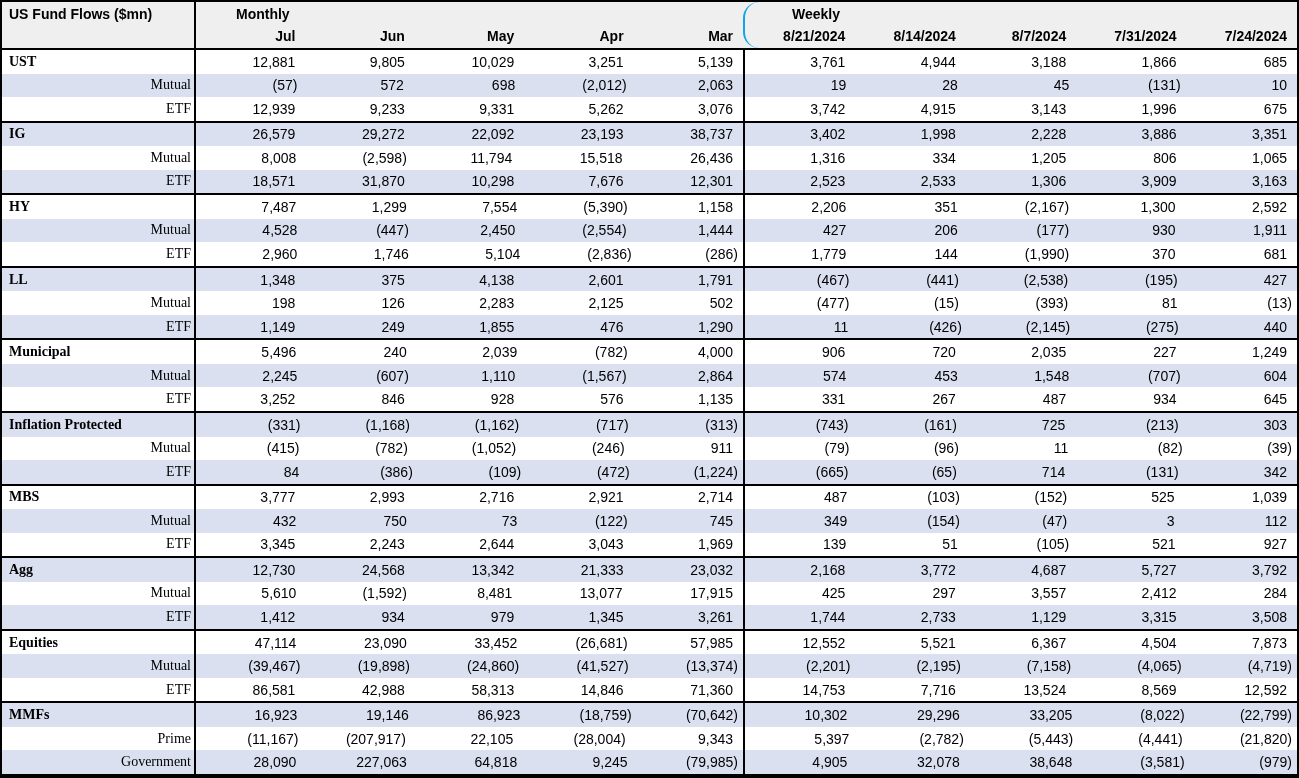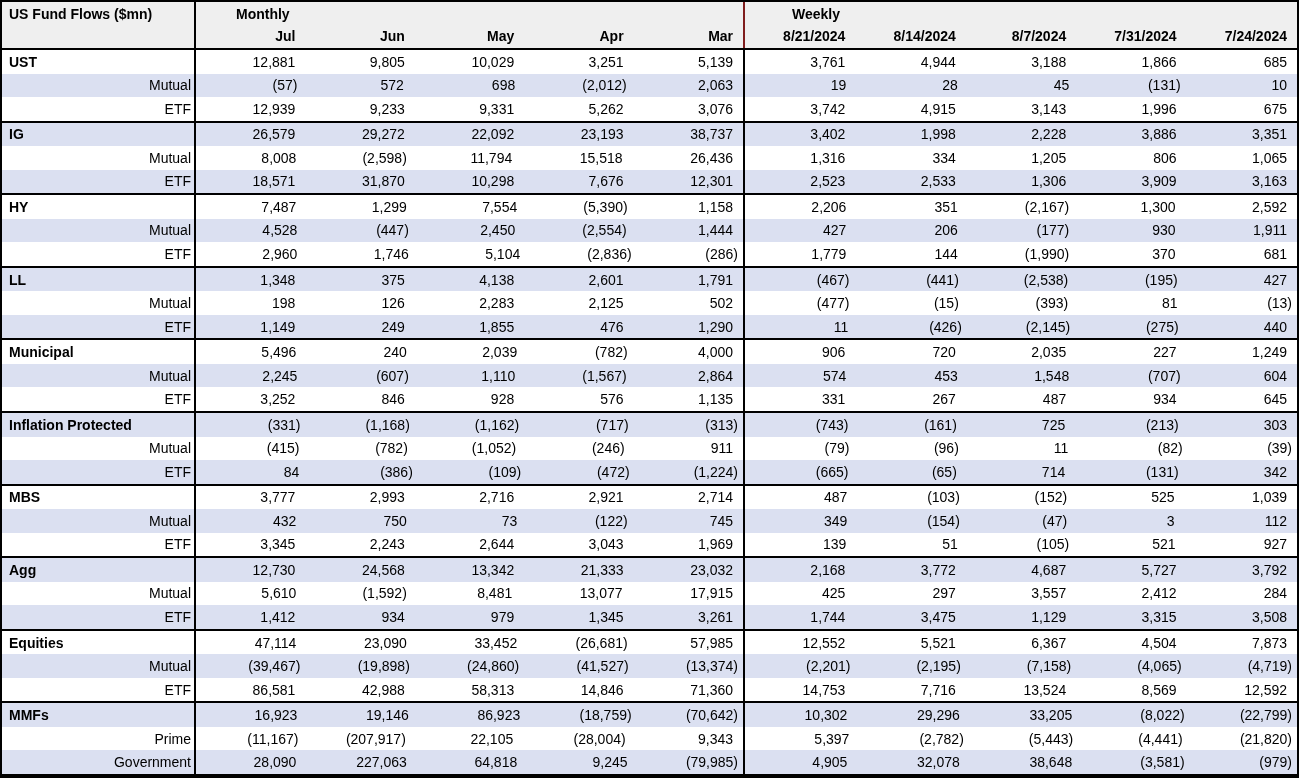--- a/index.html
+++ b/index.html
@@ -7,33 +7,33 @@
   body { font-family:"Liberation Sans", sans-serif; color:#000; }
 
   .table { width:1299px; height:778px; border:2px solid #000; border-bottom-width:4px;
            display:flex; flex-direction:column; font-size:14px; background:#fff; }
 
   
   .hdr { height:48px; flex:none; background:#efefef; display:flex; border-bottom:2px solid #000; }
   .lbl { width:194px; flex:none; border-right:2px solid #000; }
   .title { font-weight:bold; padding:4px 0 0 7px; }
   .hsec { width:547px; flex:none; display:flex; flex-direction:column; }
-  .hsec.wk { width:auto; flex:1; border-left:2px solid #7f1d1d; }
+  .hsec.wk { width:auto; flex:1; border-left:2px solid #0ea5e9;border-radius:16px; }
   .hgroup { font-weight:bold; height:22px; padding:4px 0 0 40px; }
   .hsec.wk .hgroup { padding-left:47px; }
   .hcols { flex:1; display:flex; }
   .hcol { flex:1; font-weight:bold; display:flex; align-items:center; justify-content:flex-end; padding-right:10px;text-align:center; }
 
   
   .tbody { flex:1; display:flex; flex-direction:column; }
   .group { flex:1; display:flex; flex-direction:column; }
   .group + .group { border-top:2px solid #000; }
   .row { flex:1; display:flex; }
   .row.alt { background:#dbe0f1; }
-  .rlabel { width:194px; flex:none; border-right:2px solid #000; display:flex; align-items:center; }
+  .rlabel { width:194px; flex:none; border-right:2px solid #000; display:flex; align-items:center;font-family:Liberation Serif, serif; }
   .rlabel.cat { font-weight:bold; padding-left:7px; }
   .rlabel.sub { justify-content:flex-end; padding-right:3px; }
   .msec { width:547px; flex:none; display:flex; }
   .wsec { flex:1; display:flex; border-left:2px solid #000; }
   .cell { flex:1; display:flex; align-items:center; justify-content:flex-end; padding-right:10px; white-space:nowrap; }
   .cell.neg { padding-right:5px; }
 </style>
 </head>
 <body>
 
@@ -472,21 +472,21 @@
           <div class="rlabel sub">ETF</div>
           <div class="msec">
             <div class="cell">1,412</div>
             <div class="cell">934</div>
             <div class="cell">979</div>
             <div class="cell">1,345</div>
             <div class="cell">3,261</div>
           </div>
           <div class="wsec">
             <div class="cell">1,744</div>
-            <div class="cell">3,475</div>
+            <div class="cell">2,733</div>
             <div class="cell">1,129</div>
             <div class="cell">3,315</div>
             <div class="cell">3,508</div>
           </div>
         </div>
       </div>
       <div class="group">
         <div class="row">
           <div class="rlabel cat">Equities</div>
           <div class="msec">

